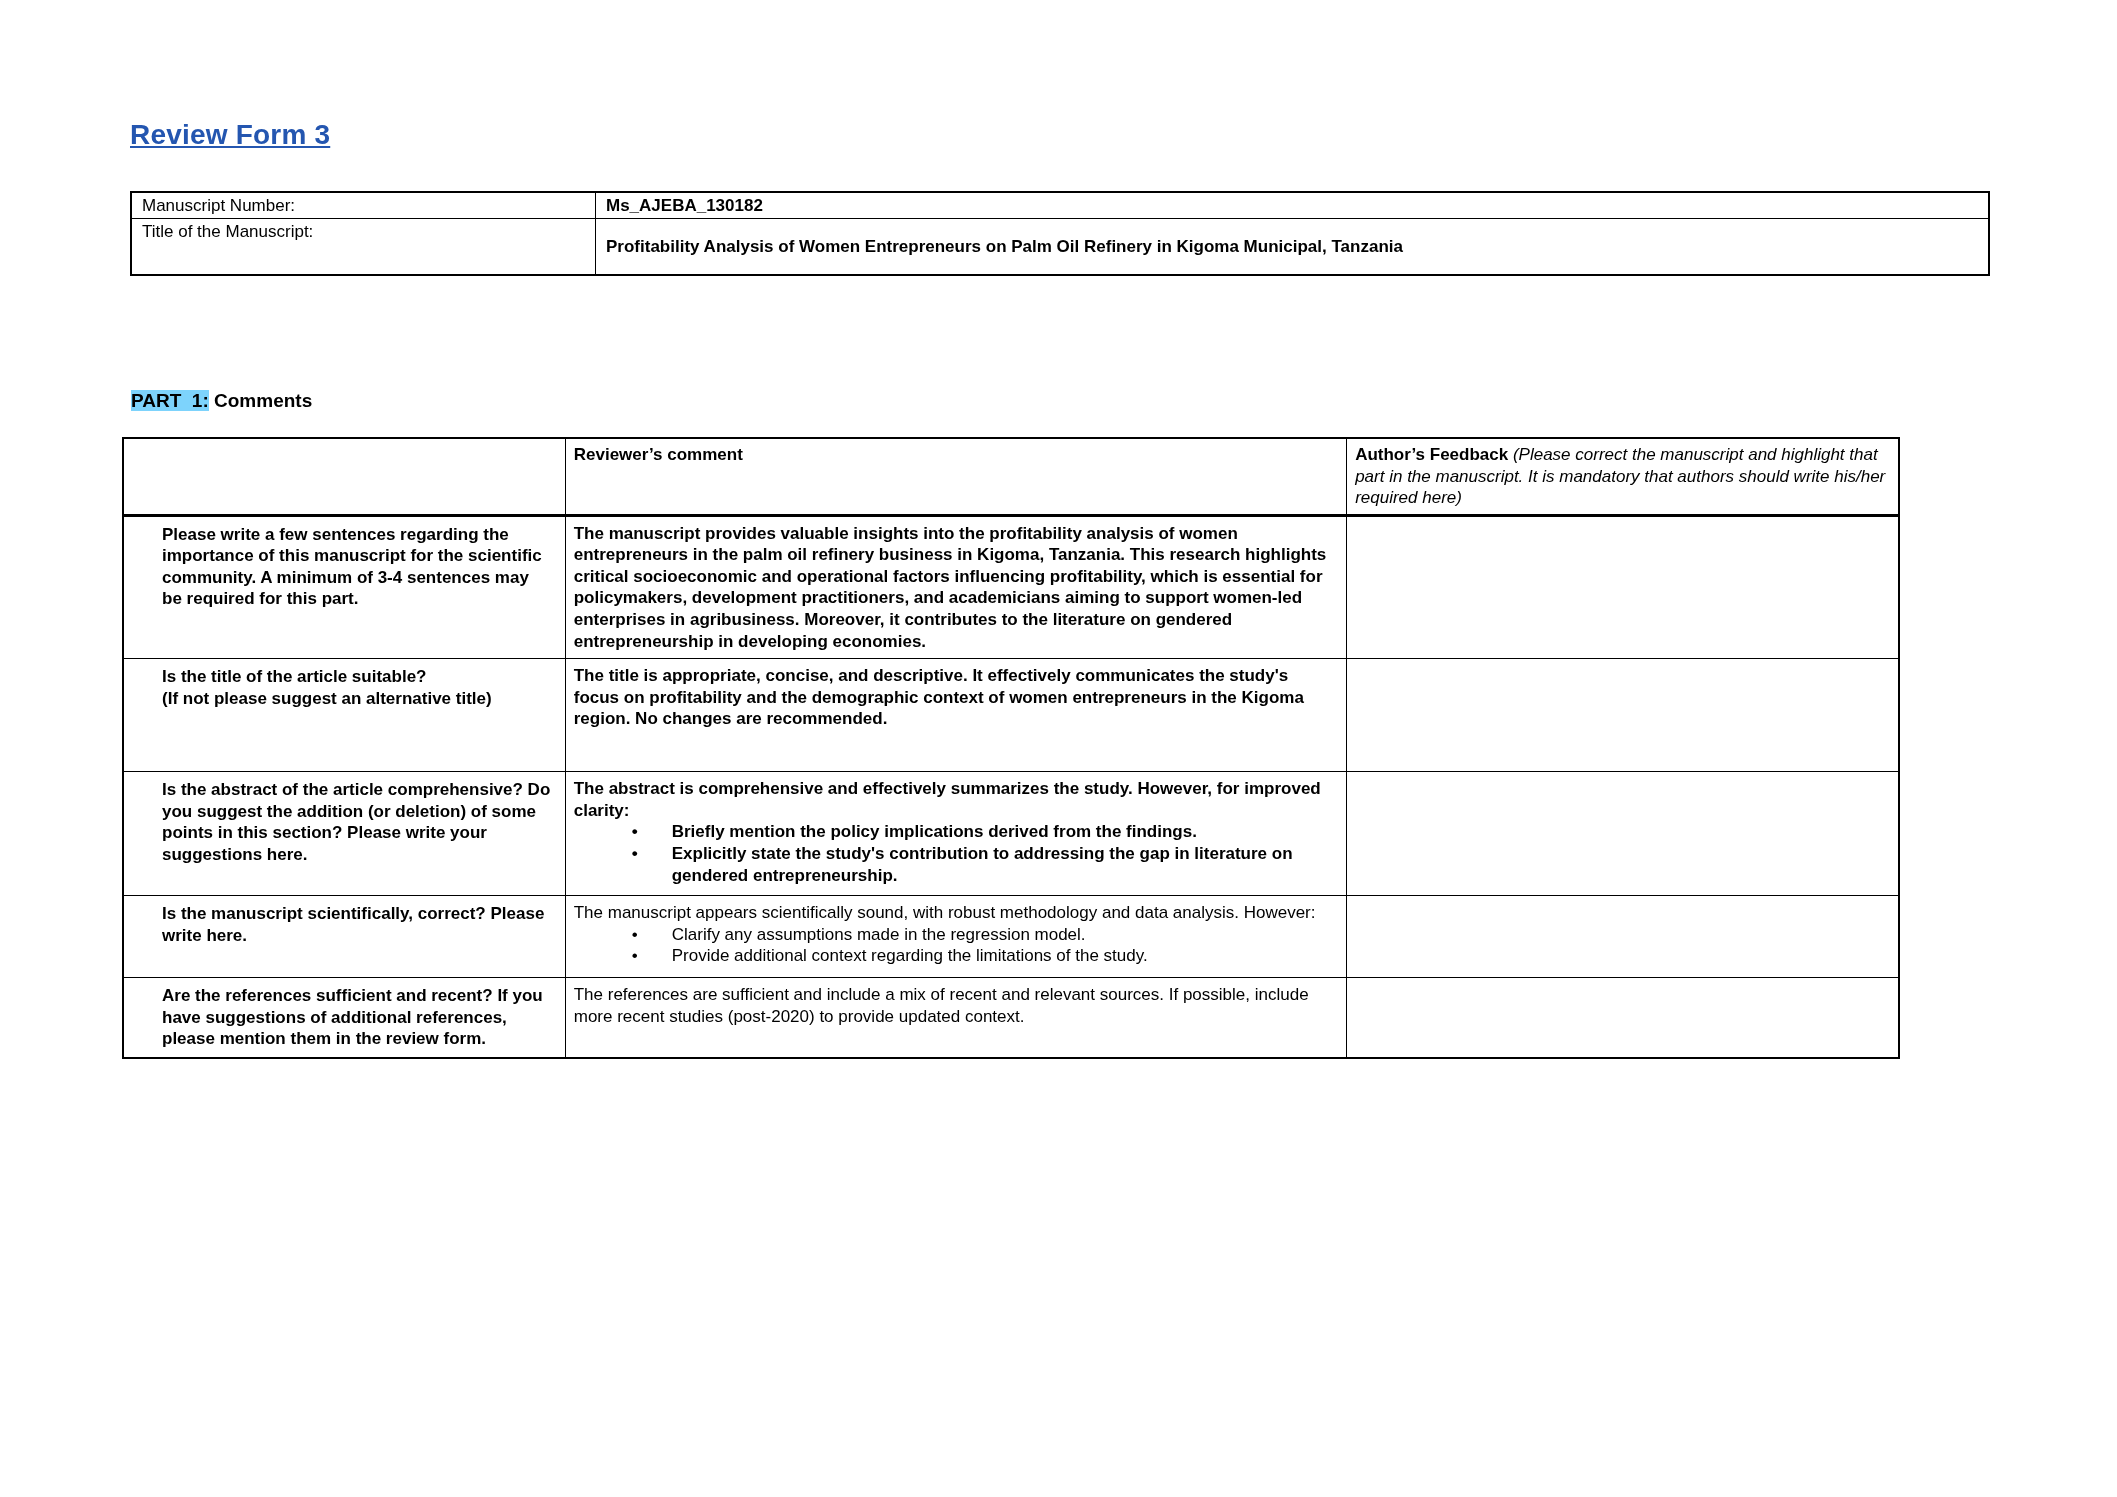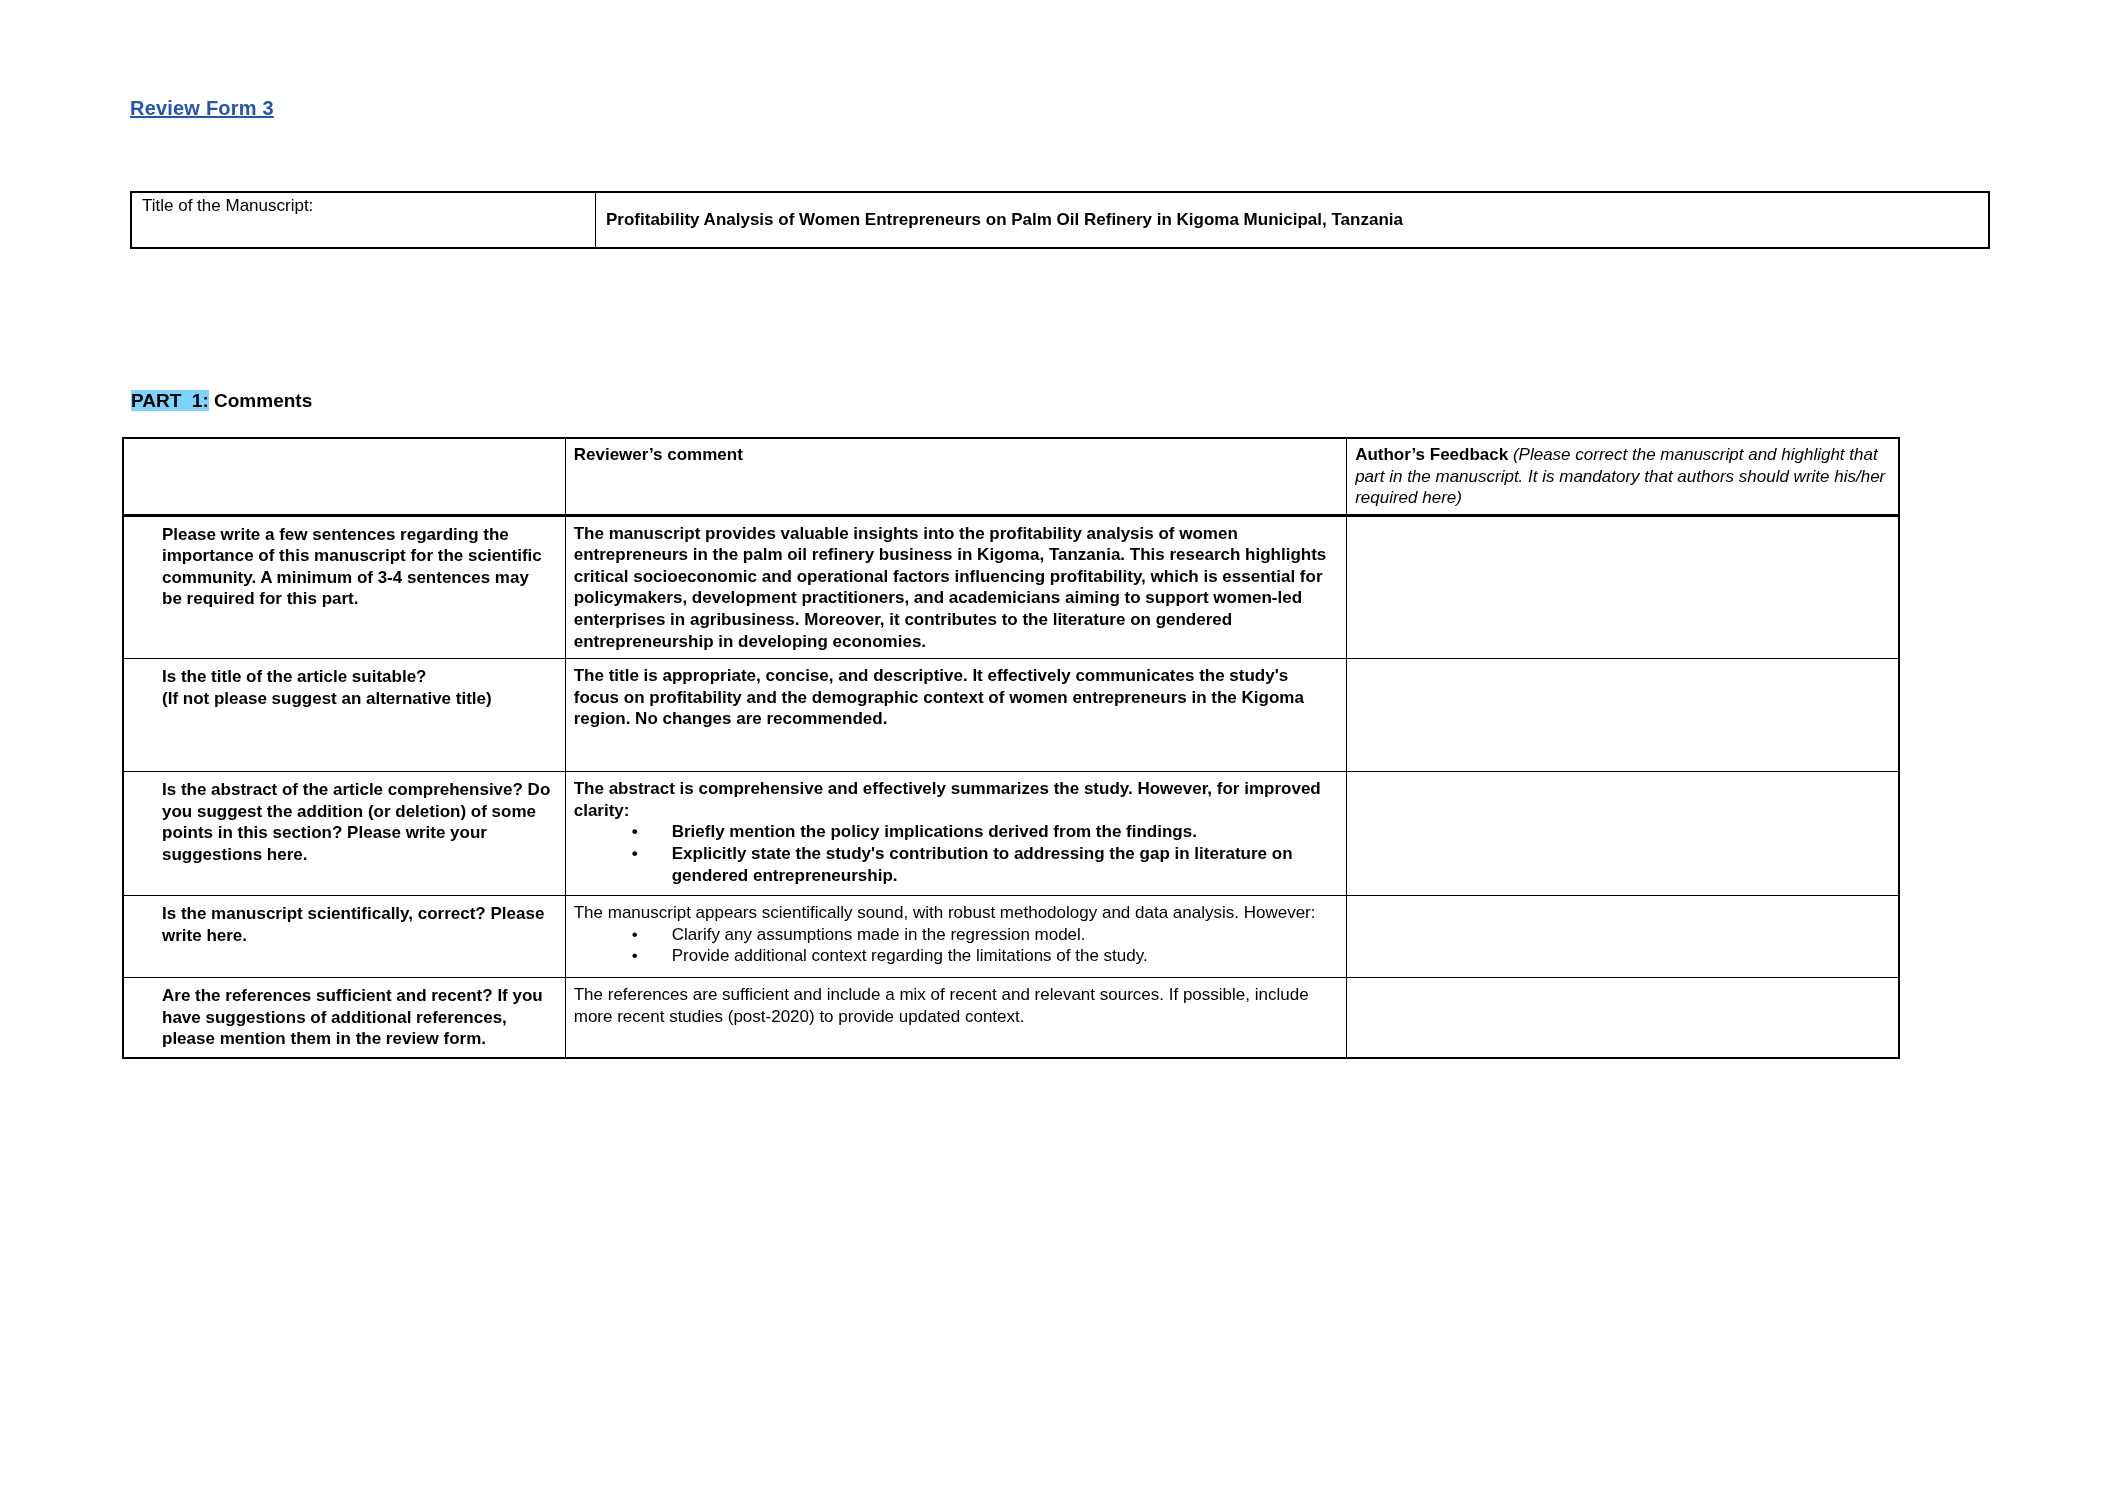--- a/index.html
+++ b/index.html
@@ -11,22 +11,22 @@
     background: #ffffff;
     font-family: "Liberation Sans", sans-serif;
     color: #000000;
     overflow: hidden;
   }
 
   
   .page-title {
     position: absolute;
     left: 130px;
-    top: 97px;
-    font-size: 20px;
+    top: 119px;
+    font-size: 28px;
     font-weight: bold;
     color: #2456b0;
     text-decoration: underline;
     letter-spacing: 0.2px;
   }
 
   
   table { border-collapse: collapse; }
   .info-table {
     position: absolute;
@@ -127,20 +127,24 @@
 </style>
 </head>
 <body>
 
 <div class="page">
 
   <div class="page-title">Review Form 3</div>
 
   <table class="info-table">
     <tbody>
+      <tr>
+        <td class="col-label">Manuscript Number:</td>
+        <td class="col-value bold-value">Ms_AJEBA_130182</td>
+      </tr>
       <tr class="info-row-title">
         <td class="col-label">Title of the Manuscript:</td>
         <td class="col-value value-cell bold-value">Profitability Analysis of Women Entrepreneurs on Palm Oil Refinery in Kigoma Municipal, Tanzania</td>
       </tr>
     </tbody>
   </table>
 
   <div class="part-heading">
     <span class="part-highlight">PART  1:</span><span class="part-label"> Comments</span>
   </div>

